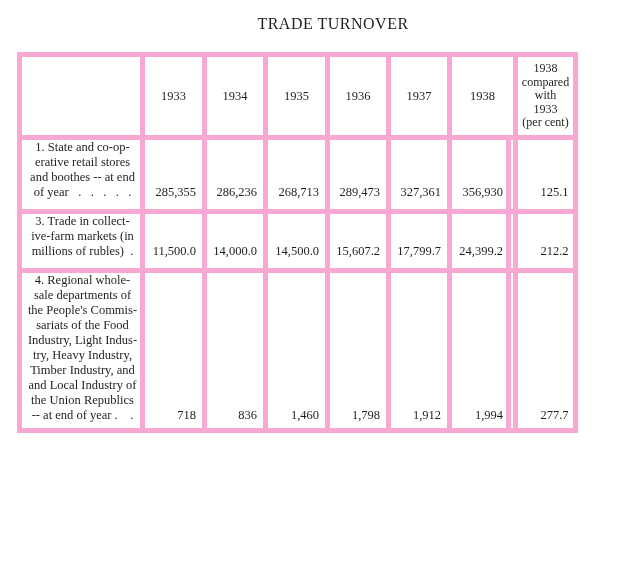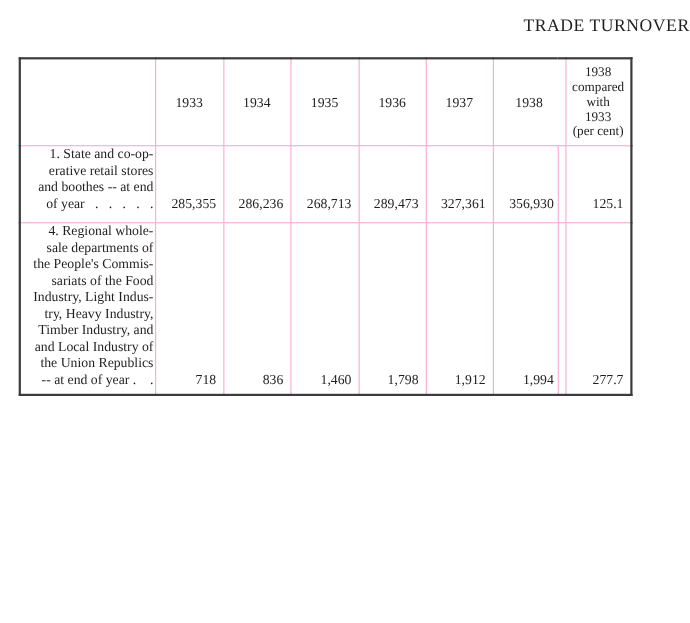--- a/index.html
+++ b/index.html
@@ -12,35 +12,35 @@
     color: #1f1f1f;
     -webkit-font-smoothing: antialiased;
   }
   .page {
     position: relative;
     width: 627px;
     height: 566px;
     overflow: hidden;
   }
   .title {
-    text-align: right;
+    text-align: center;
     font-size: 16px;
     letter-spacing: 0.5px;
     margin-top: 15px;
     margin-left: 39px;
   }
   table.tt {
     border-collapse: collapse;
     table-layout: fixed;
     margin: 19px 0 0 17px;
     width: 556px;
     border: 2px solid #3b3b3b;
   }
   table.tt th, table.tt td {
-    border: 1px solid #f9a8d4;
+    border: 5px solid #f9a8d4;
     font-weight: normal;
     overflow: hidden;
   }
   thead th {
     height: 74px;
     text-align: center;
     vertical-align: middle;
     font-size: 12.5px;
   }
   thead th.compare-h {
@@ -50,21 +50,21 @@
     padding: 2px 1px;
   }
   tbody td {
     border-top: none;
     border-bottom: none;
     vertical-align: bottom;
     font-size: 12.5px;
     line-height: 15px;
   }
   td.lbl {
-    text-align: right;
+    text-align: center;
     padding: 0 1px 9px 4px;
     white-space: pre-wrap;
     font-family: Liberation Serif, serif;
   }
   td.num {
     text-align: right;
     padding: 4px 6px 9px 1px;
     white-space: nowrap;
     margin-left: 36px;
   }
@@ -121,20 +121,33 @@
         <td class="num">285,355</td>
         <td class="num">286,236</td>
         <td class="num">268,713</td>
         <td class="num">289,473</td>
         <td class="num">327,361</td>
         <td class="num tight">356,930</td>
         <td class="gap"></td>
         <td class="cmp">125.1</td>
       </tr>
       <tr>
+        <td class="lbl">3. Trade in collect-
+ive-farm markets (in
+millions of rubles)  .</td>
+        <td class="num">11,500.0</td>
+        <td class="num">14,000.0</td>
+        <td class="num">14,500.0</td>
+        <td class="num">15,607.2</td>
+        <td class="num">17,799.7</td>
+        <td class="num tight">24,399.2</td>
+        <td class="gap"></td>
+        <td class="cmp">212.2</td>
+      </tr>
+      <tr>
         <td class="lbl">4. Regional whole-
 sale departments of
 the People's Commis-
 sariats of the Food
 Industry, Light Indus-
 try, Heavy Industry,
 Timber Industry, and
 and Local Industry of
 the Union Republics
 -- at end of year .    .</td>

